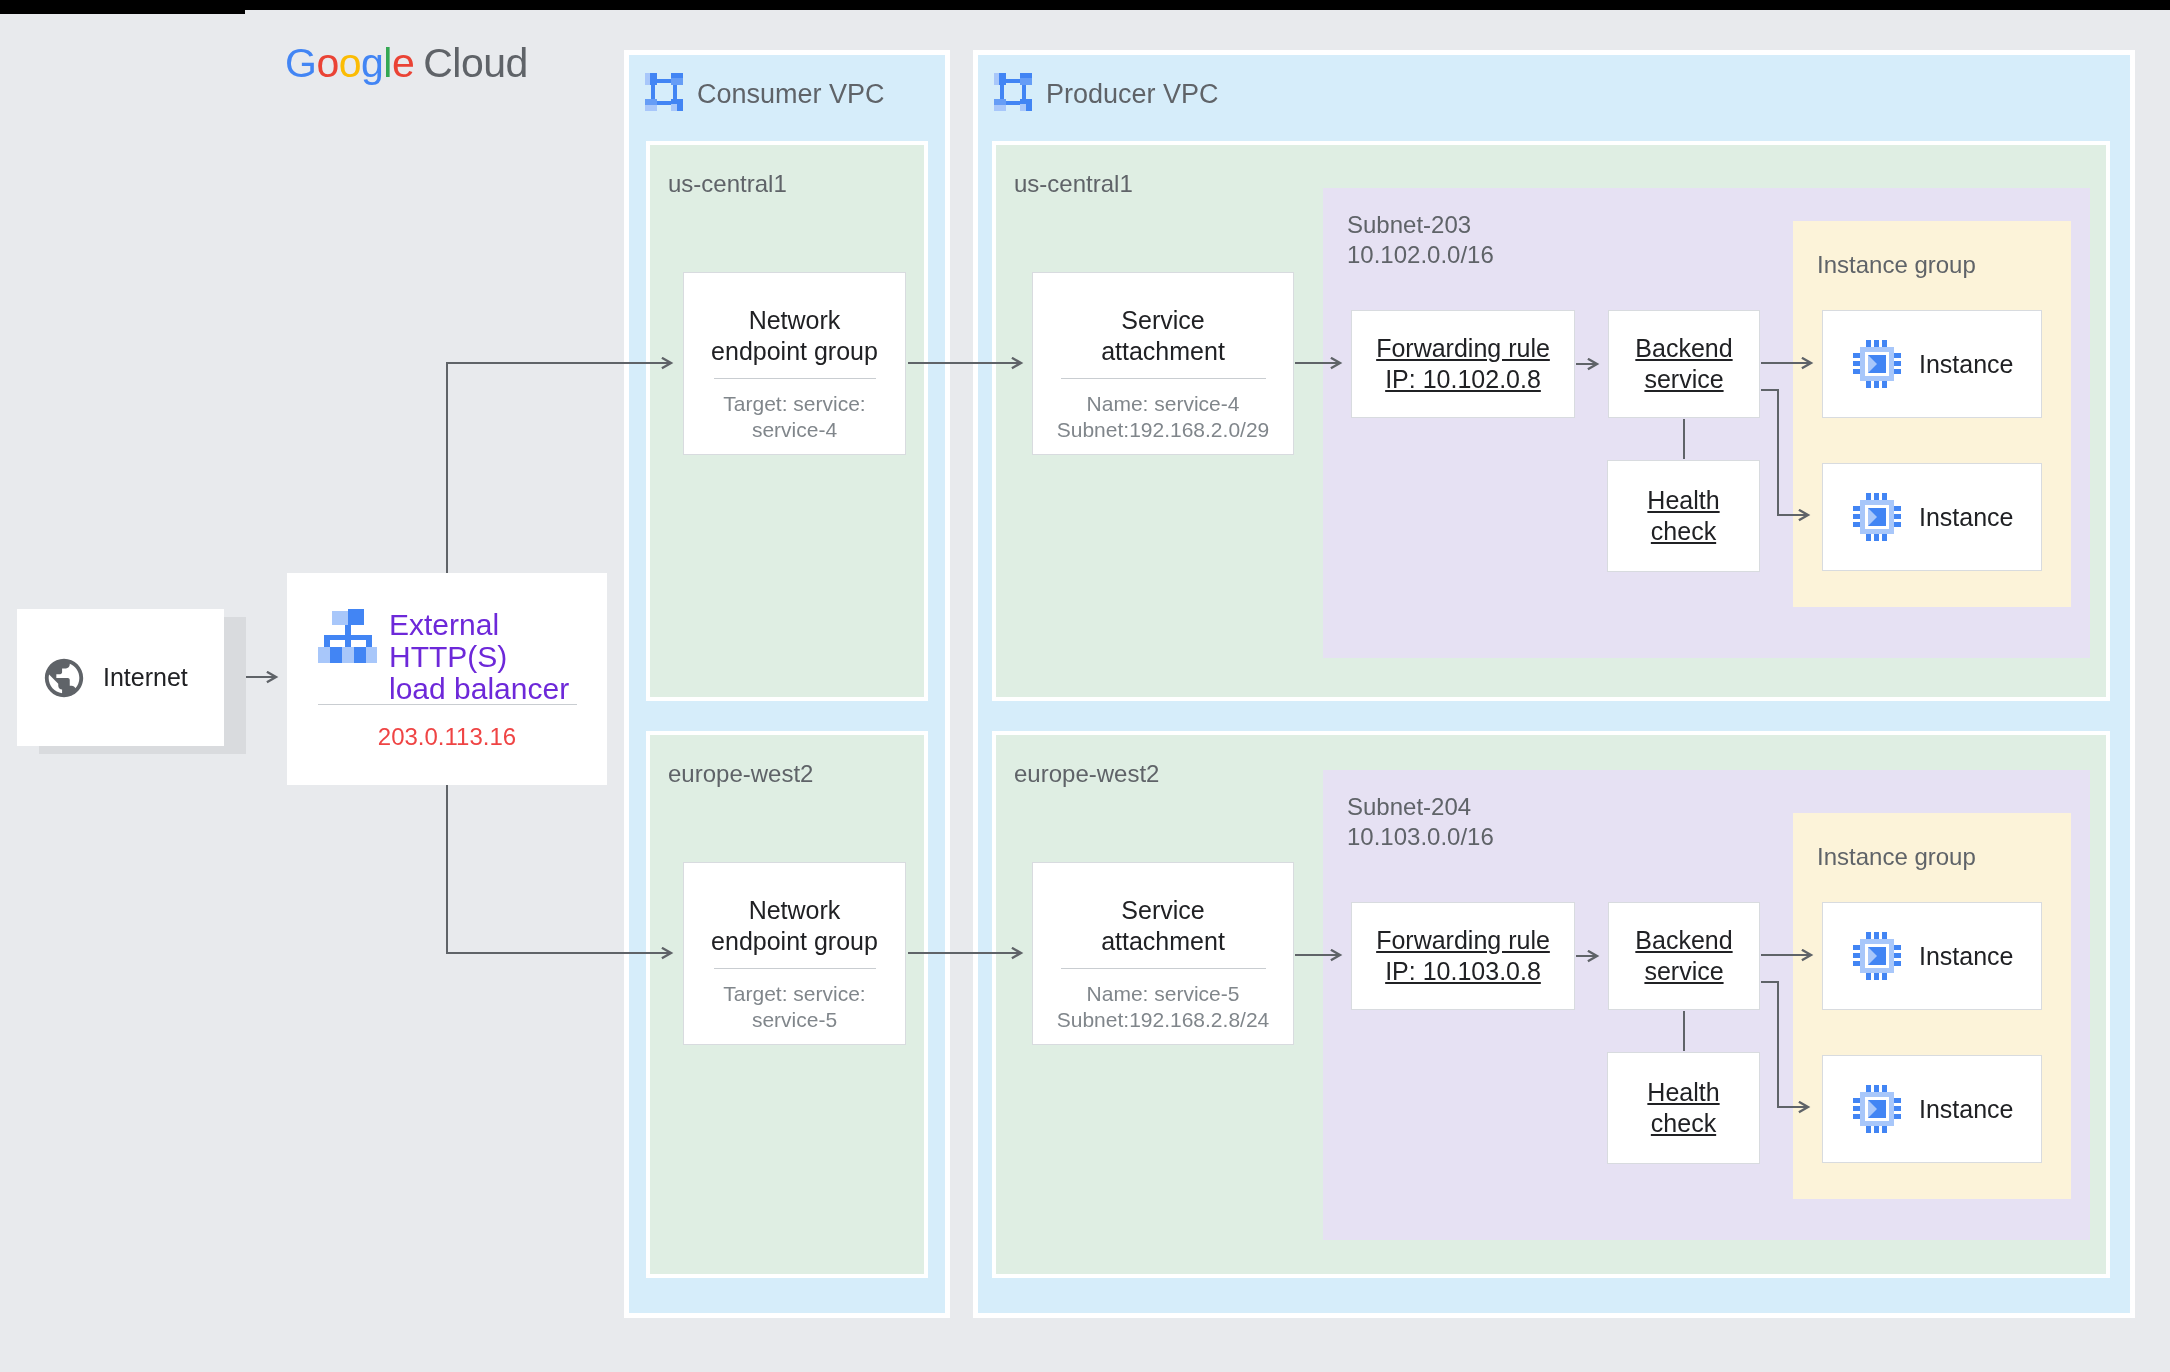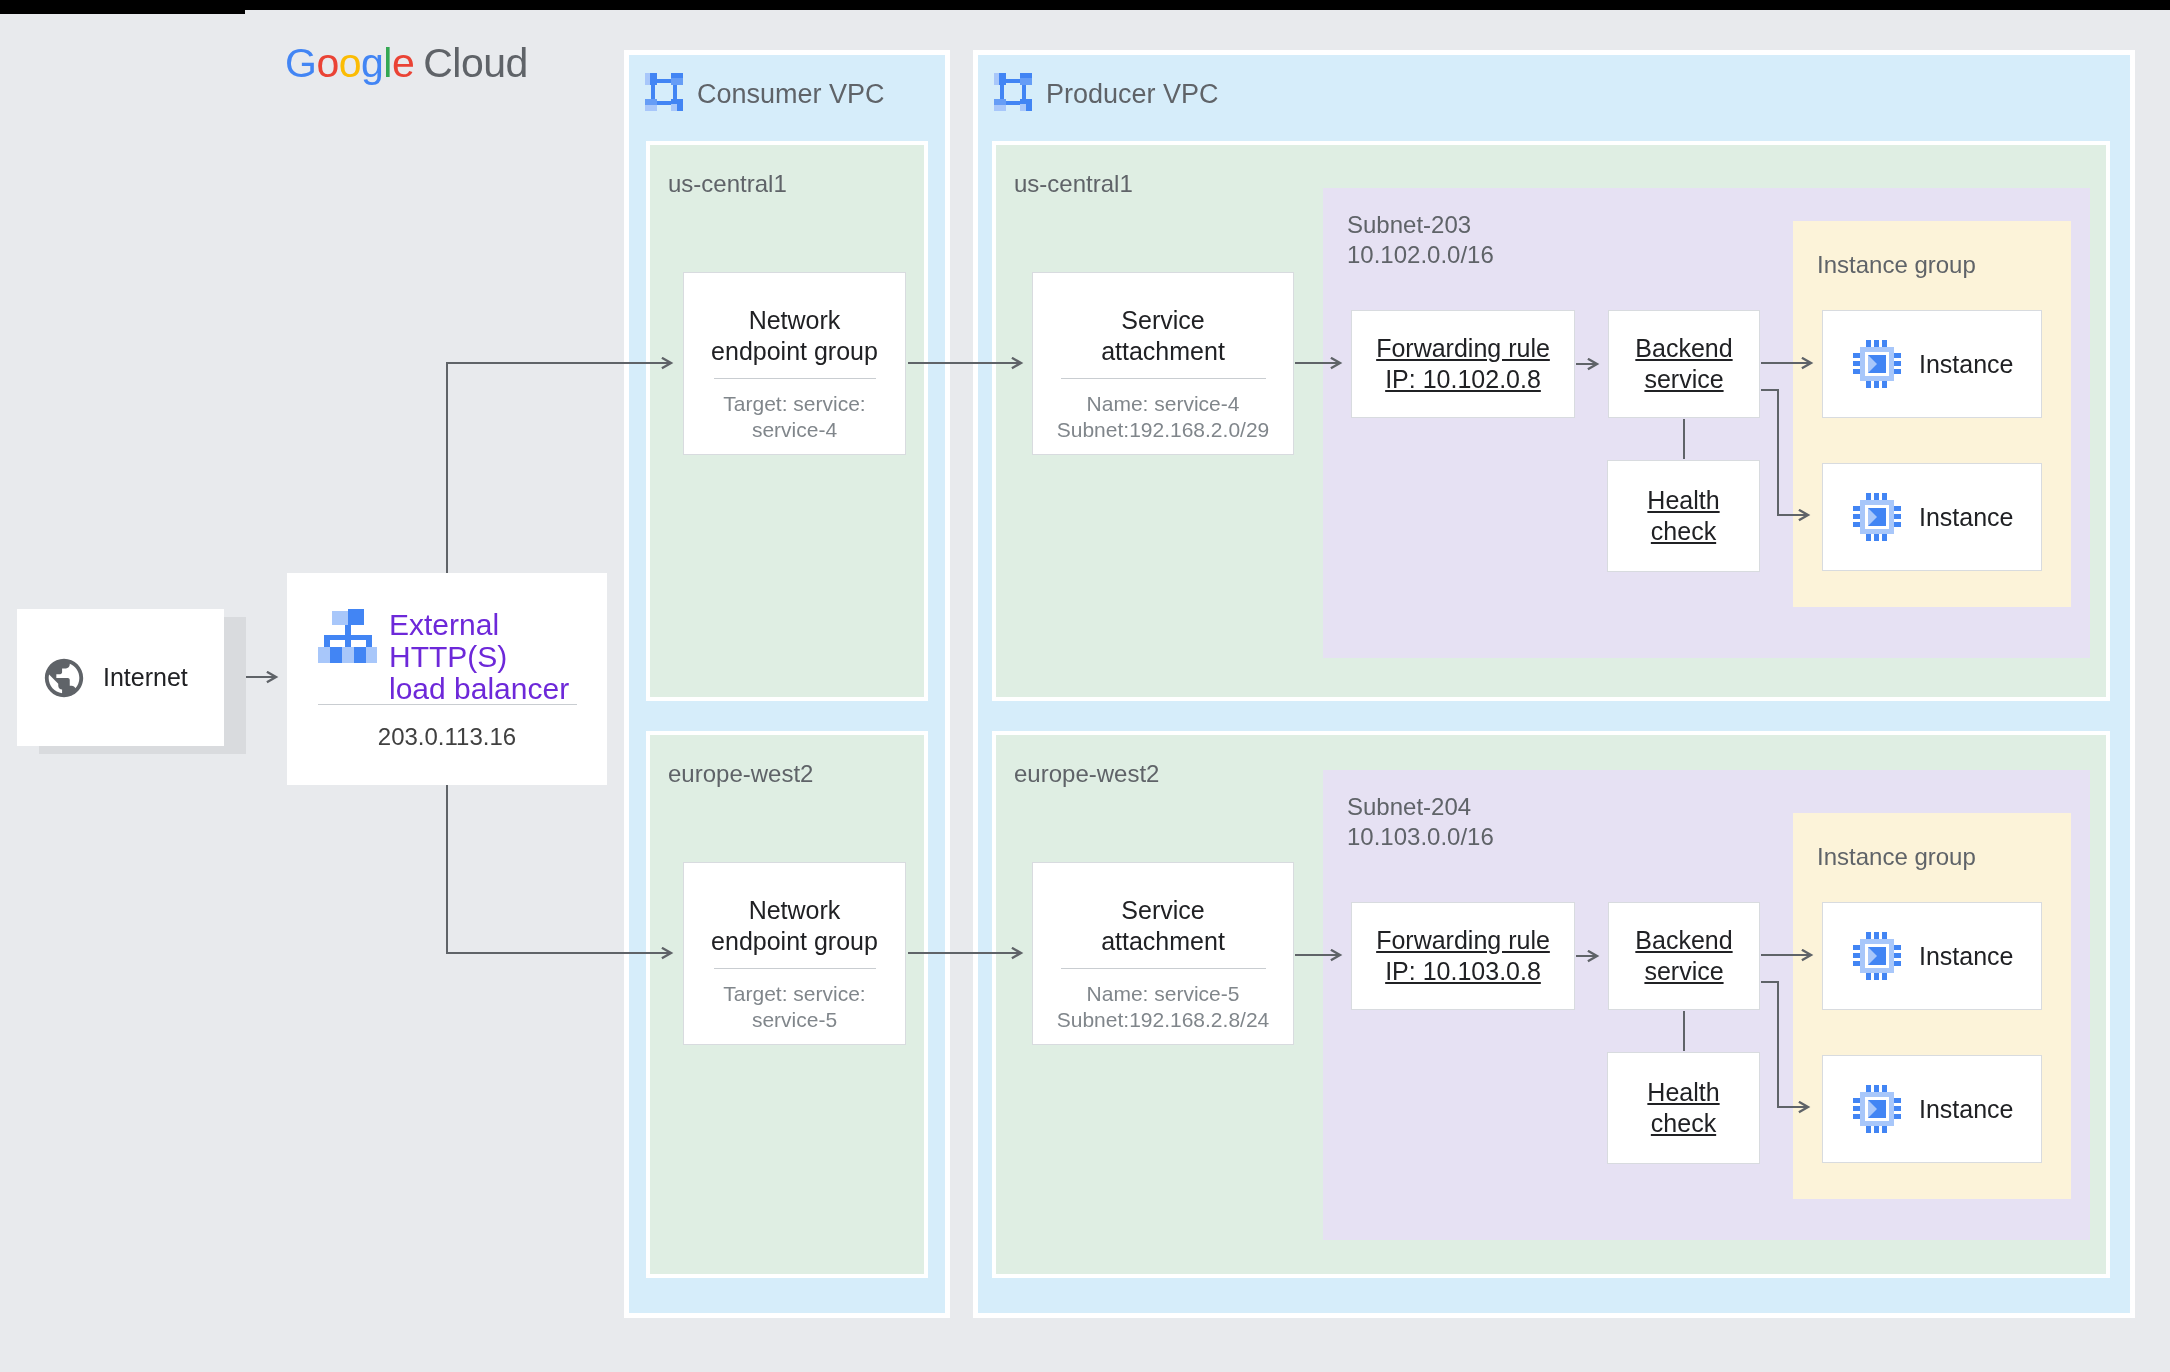--- a/index.html
+++ b/index.html
@@ -27,21 +27,21 @@
   .node .detail{font-size:21px;color:#80868B;line-height:26px;}
   .node .divider{height:1px;background:#C9CDD1;border:0;}
   .vcenter{display:flex;flex-direction:column;align-items:center;justify-content:center;text-decoration:underline;}
   .neg{padding-top:32px;}
   .neg .divider{width:162px;margin:11px auto 12px auto;}
   .sa .divider{width:205px;margin:11px auto 12px auto;}
   .instance-box{display:flex;align-items:center;padding-left:30px;text-align:left;}
   .instance-box .ilabel{font-size:25px;color:#202124;margin-left:18px;}
   .plain{background:#fff;}
   .lb-title{font-size:30px;color:#6d28d9;line-height:32px;text-align:left;}
-  .lb-ip{font-size:24px;color:#404040;text-align:center;}
+  .lb-ip{font-size:24px;color:#ef4444;text-align:center;}
   .internet-label{font-size:25px;color:#202124;}
   svg.overlay{position:absolute;left:0;top:0;pointer-events:none;}
 </style>
 </head>
 <body>
 
 <div class="canvas">
 
   <div class="abs bar" style="left:0;top:0;width:2170px;height:10px;"></div>
   <div class="abs bar" style="left:0;top:0;width:245px;height:14px;"></div>

